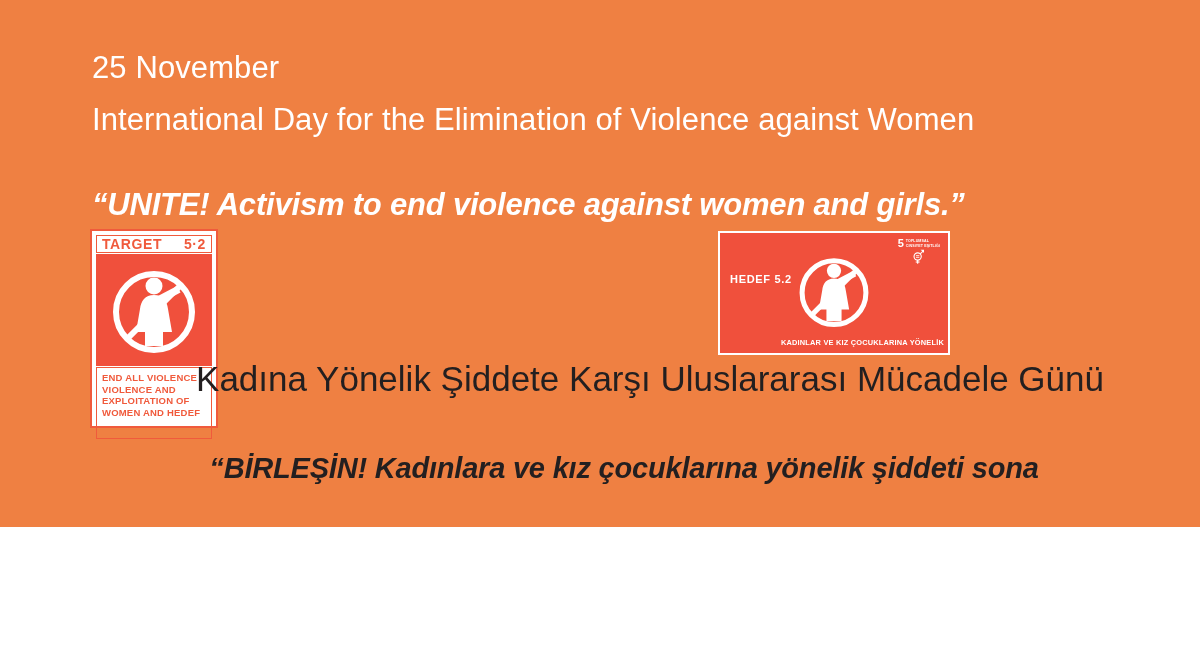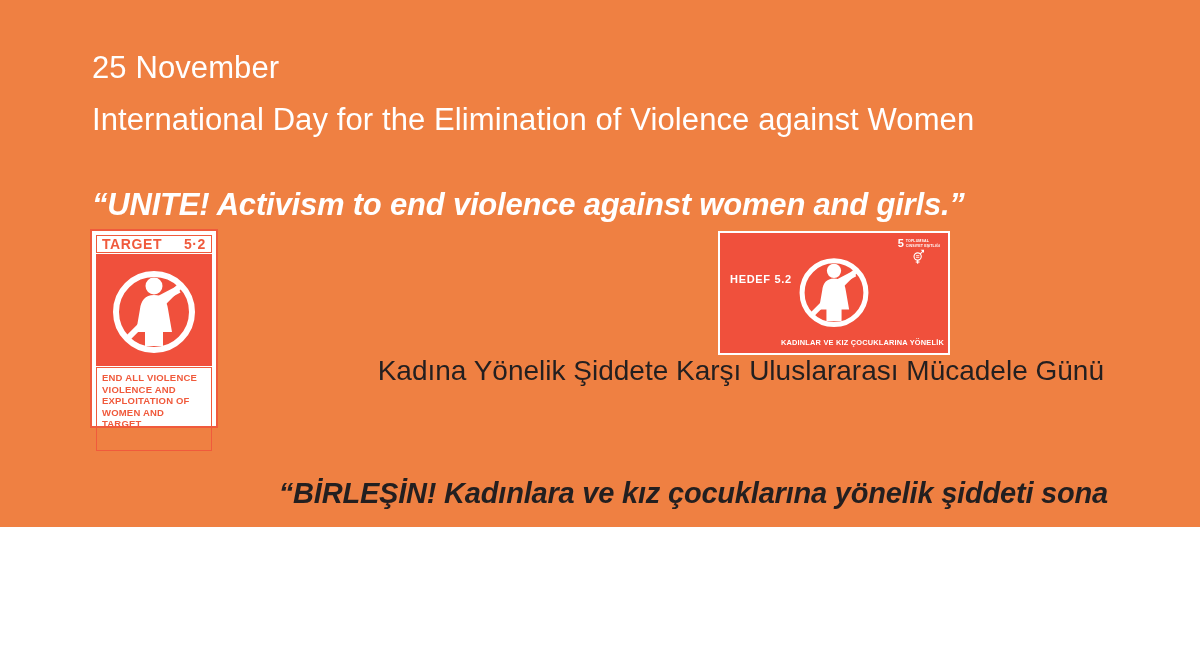--- a/index.html
+++ b/index.html
@@ -180,33 +180,33 @@
     right: 96px;
     top: 330px;
     font-size: 31px;
     line-height: 38px;
     color: #231f20;
     white-space: nowrap;
   }
   .tr-title {
     position: absolute;
     right: 96px;
-    top: 352px;
-    font-size: 28px;
+    top: 360px;
+    font-size: 35px;
     line-height: 38px;
     color: #231f20;
     white-space: nowrap;
     text-align: right;
   }
   .tr-quote {
     position: absolute;
     left: 140px;
     right: 92px;
-    top: 477px;
-    text-align: right;
+    top: 452px;
+    text-align: center;
     font-size: 29px;
     line-height: 32px;
     color: #231f20;
     font-weight: bold;
     font-style: italic;
     letter-spacing: -0.2px;
   }
   
   .footer {
     position: absolute;
@@ -244,21 +244,21 @@
         </g>
 
         <circle cx="50" cy="52" r="38" fill="none" stroke="#ffffff" stroke-width="6"></circle>
         <line x1="23" y1="79" x2="77" y2="25" stroke="#ffffff" stroke-width="6"></line>
       </svg>
     </div>
     <div class="target-foot">
       <div>END ALL VIOLENCE</div>
       <div>VIOLENCE AND</div>
       <div>EXPLOITATION OF</div>
-      <div>WOMEN AND TARGET</div>
+      <div>WOMEN AND HEDEF</div>
     </div>
   </div>
 
   <div class="hedef-card">
     <div class="hedef-label">HEDEF 5.2</div>
     <div class="hedef-sdgmark">
       <div class="mark-row">
         <span class="num">5</span>
         <span class="wrd">
           <span>TOPLUMSAL</span><br>

